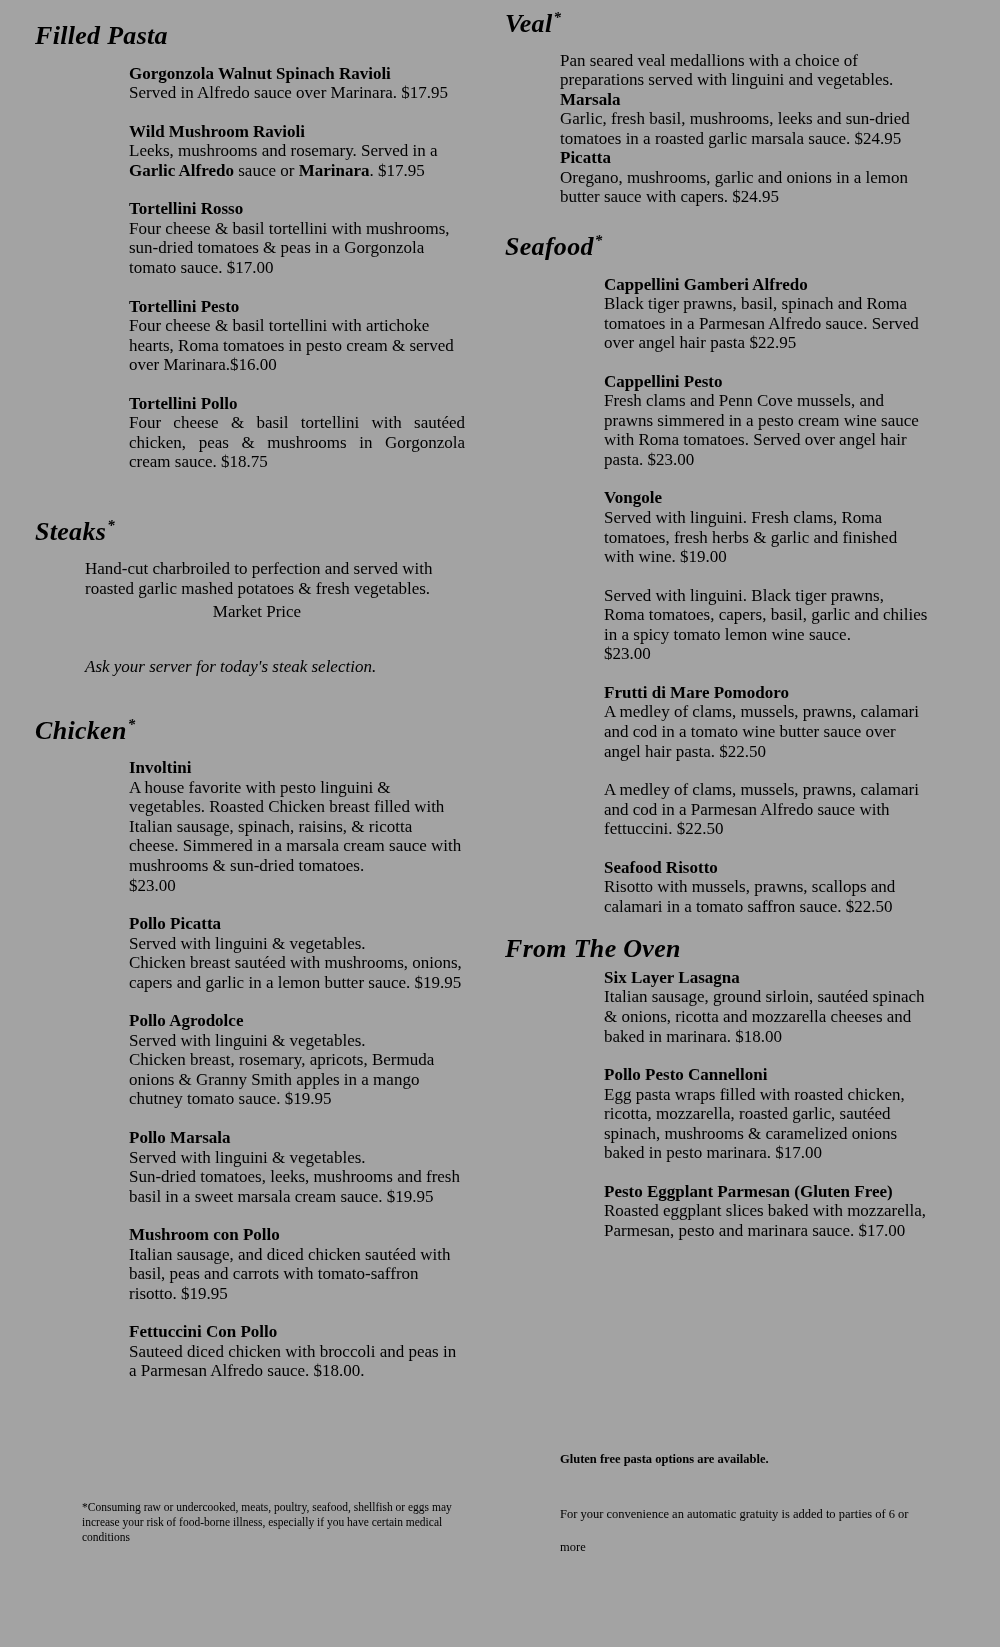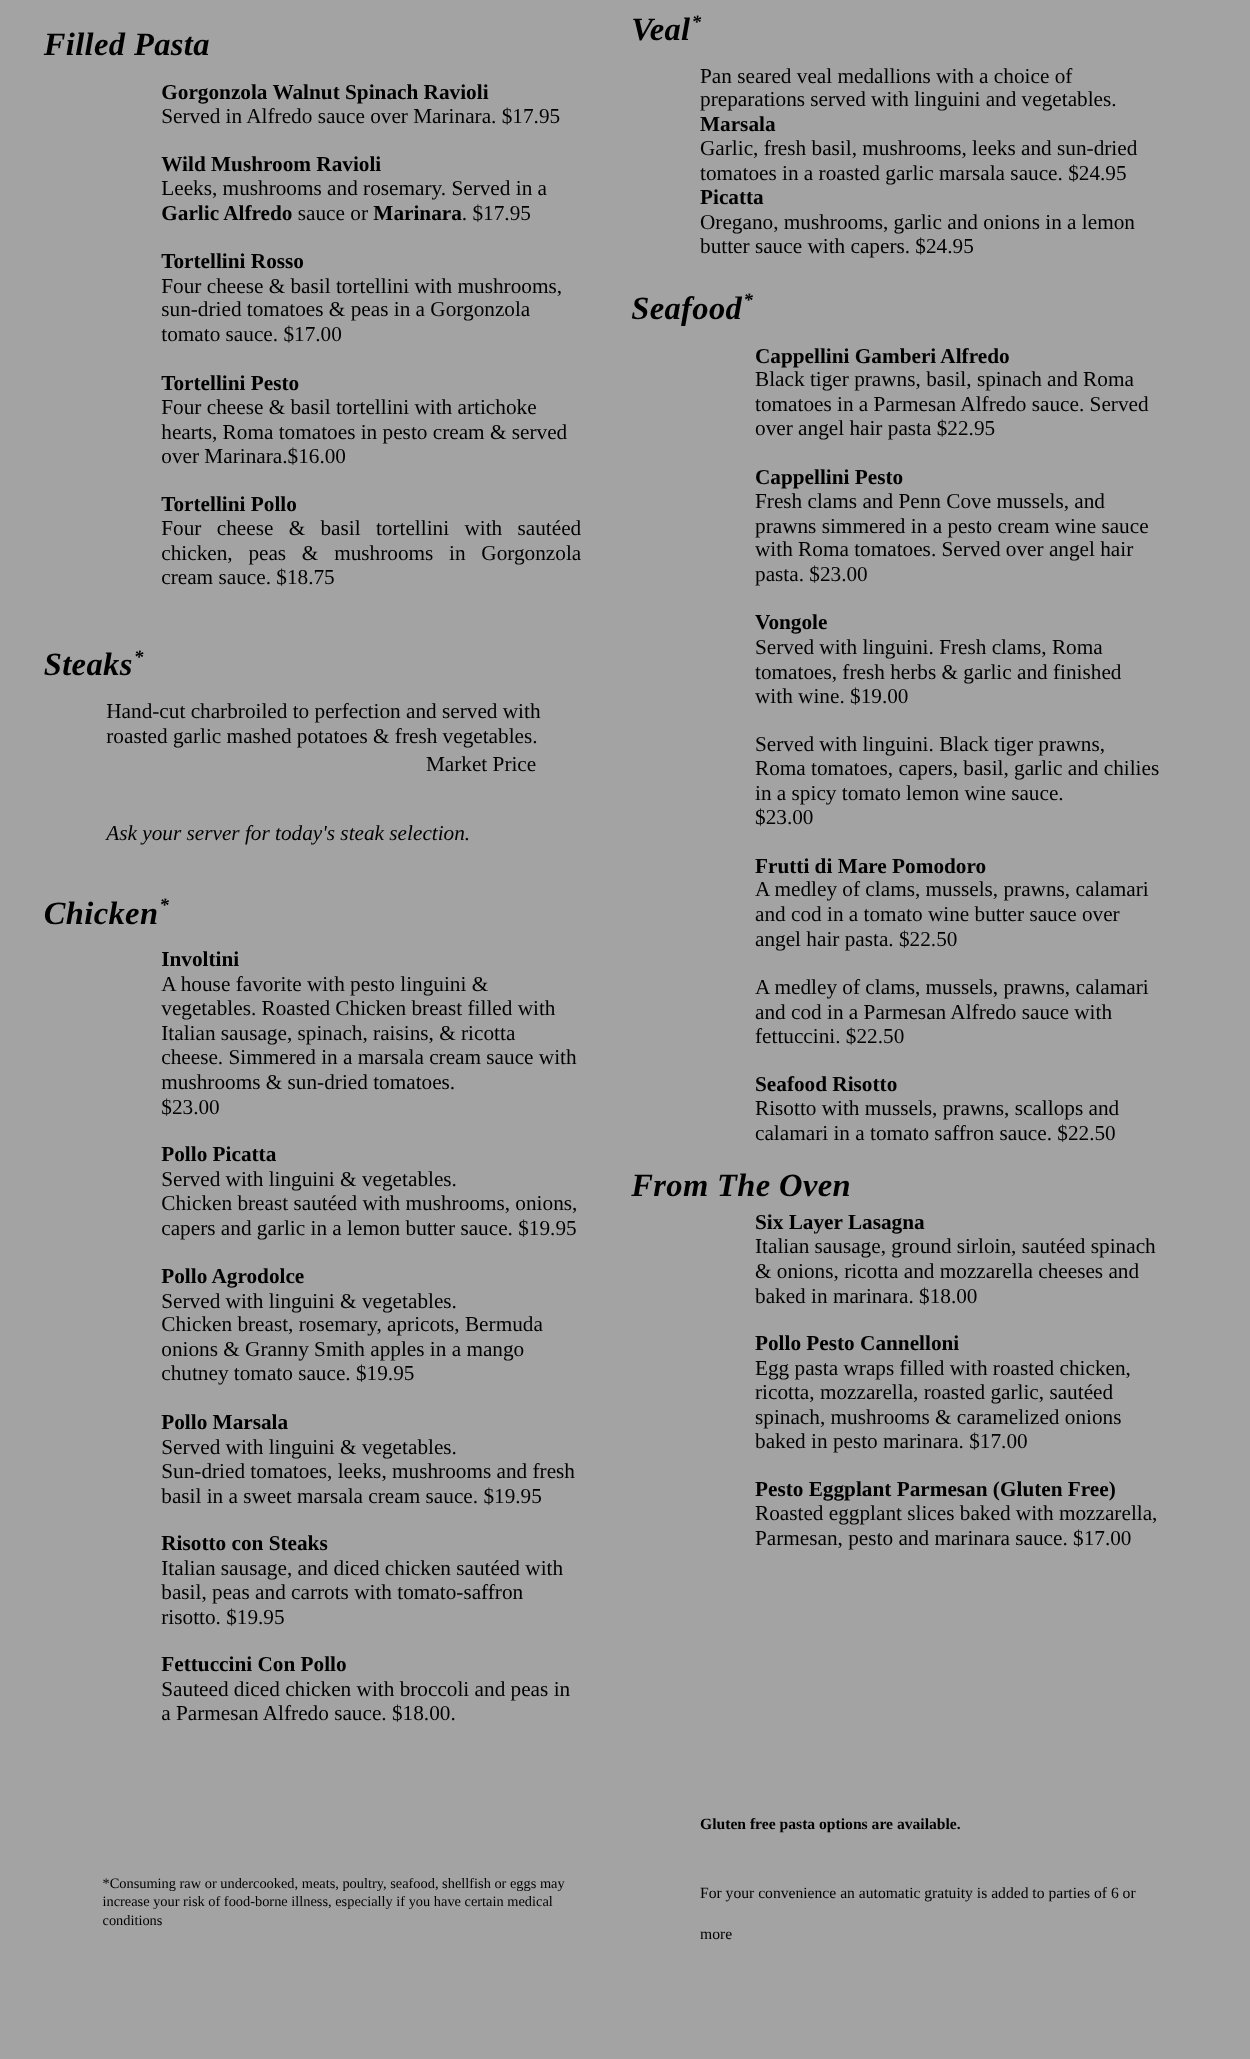--- a/index.html
+++ b/index.html
@@ -27,21 +27,21 @@
   .item-desc { font-size: 17px; line-height: 1.15; white-space: pre-line; }
   .item-desc b, .inline-name { font-weight: bold; }
   .justify { white-space: normal; text-align: justify; }
 
   #sec-steaks  { margin-top: 46px; }
   #sec-chicken { margin-top: 40px; }
   #sec-seafood { margin-top: 26px; }
   #sec-oven    { margin-top: 14px; }
   #sec-oven .items { margin-top: 4px; }
 
-  .market-price { font-size: 17px; line-height: 1.15; text-align: right; padding-right: 36px; margin-top: 3px; }
+  .market-price { font-size: 17px; line-height: 1.15; text-align: center; padding-right: 36px; margin-top: 3px; }
   .steak-note { font-size: 17px; line-height: 1.15; font-style: italic; margin-top: 36px; }
 
   .footnote-left {
     position: absolute; left: 82px; top: 1500px; width: 372px;
     font-size: 11.5px; line-height: 1.3;
   }
   .gluten-note {
     position: absolute; left: 560px; top: 1452px;
     font-size: 12.5px; font-weight: bold;
   }
@@ -120,21 +120,21 @@
 Chicken breast, rosemary, apricots, Bermuda onions &amp; Granny Smith apples in a mango chutney tomato sauce.  $19.95</p>
         </article>
 
         <article class="item">
           <h3 class="item-name">Pollo Marsala</h3>
           <p class="item-desc">Served with linguini &amp; vegetables.
 Sun-dried tomatoes, leeks, mushrooms and fresh basil in a sweet marsala cream sauce. $19.95</p>
         </article>
 
         <article class="item">
-          <h3 class="item-name">Risotto con Steaks</h3>
+          <h3 class="item-name">Mushroom con Pollo</h3>
           <p class="item-desc">Italian sausage, and diced chicken sautéed with basil, peas and carrots with tomato-saffron risotto. $19.95</p>
         </article>
 
         <article class="item">
           <h3 class="item-name">Fettuccini Con Pollo</h3>
           <p class="item-desc">Sauteed diced chicken with broccoli and peas in a Parmesan Alfredo sauce.  $18.00.</p>
         </article>
 
       </div>
     </section>

